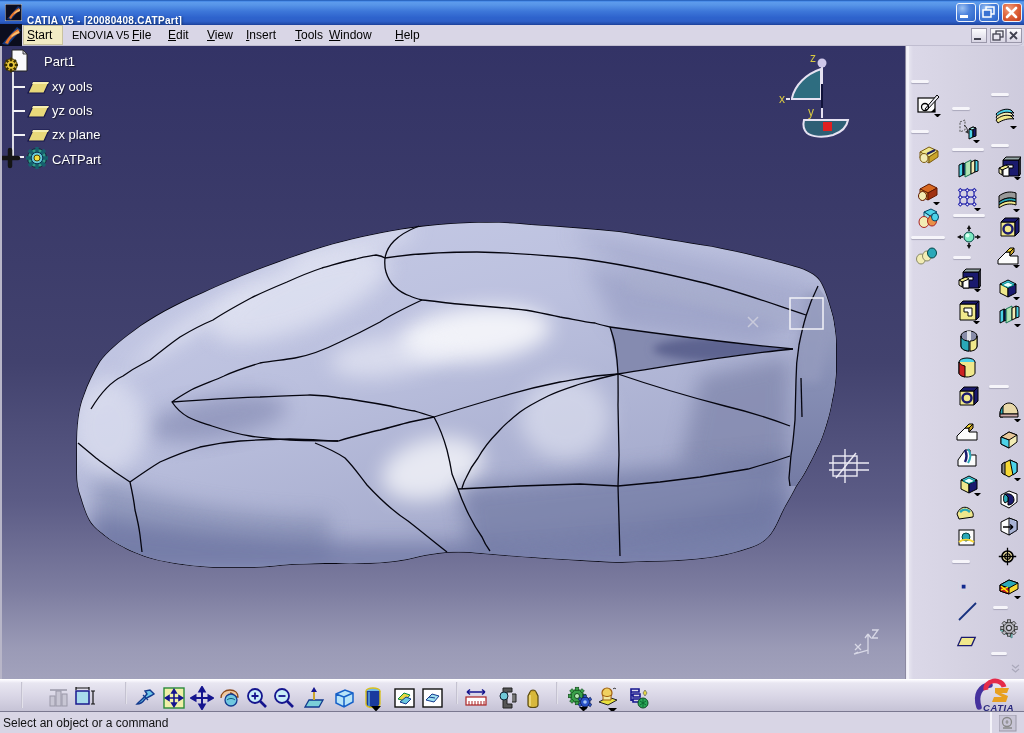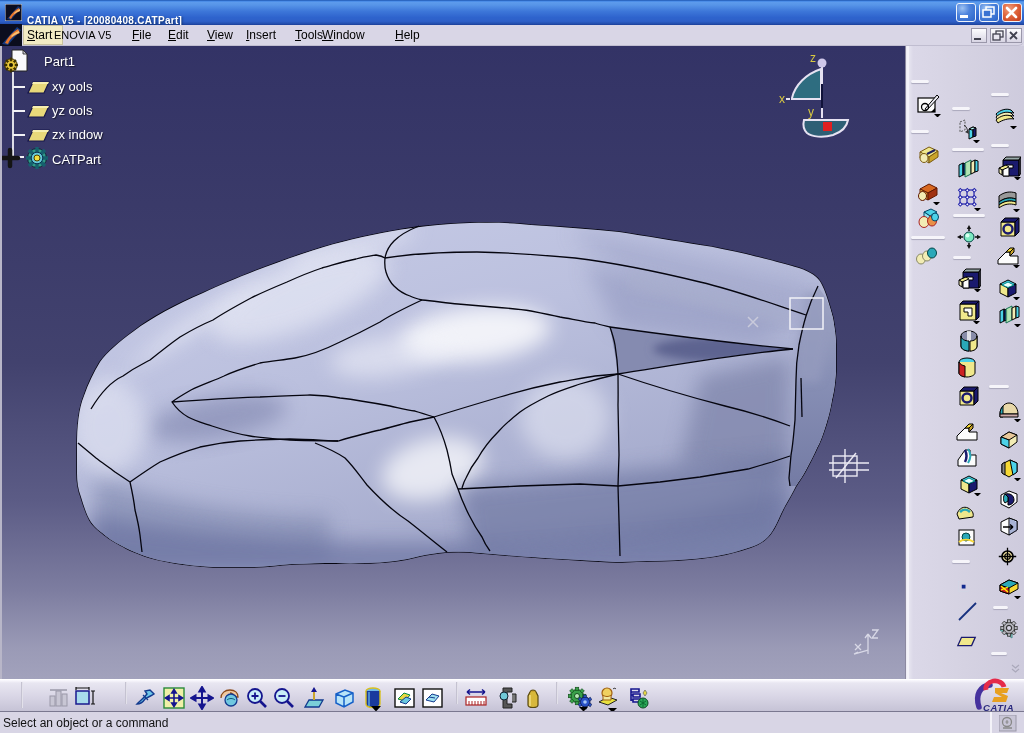--- a/index.html
+++ b/index.html
@@ -62,27 +62,27 @@
 </div>
 <div id="menubar" class="abs">
 <svg class="abs" style="left:0px;top:-1px" width="22" height="22">
 <rect x="0" y="0" width="22" height="22" fill="#0b0d1e"></rect>
 <path d="M2,20 L17,3 L21,6 L8,21 Z" fill="#143a82"></path>
 <path d="M5,19 C9,12 13,8 18,5 L20,9 C15,11 10,14 8,20 Z" fill="#e8762a"></path>
 <path d="M11,12 C14,9 16,8 19,7 L19,9 C16,10 13,12 12,13 Z" fill="#f7c173"></path>
 </svg>
 <div class="abs" style="left:23px;top:0px;width:40px;height:20px;background:#f2ebc4;border:1px solid #c9c2a0"></div>
 <div class="abs menuitem" style="left:27px"><u>S</u>tart</div>
-<div class="abs menuitem" style="left:54px"><span style="font-size:11px">ENOVIA V5</span></div>
+<div class="abs menuitem" style="left:72px"><span style="font-size:11px">ENOVIA V5</span></div>
 <div class="abs menuitem" style="left:132px"><u>F</u>ile</div>
 <div class="abs menuitem" style="left:168px"><u>E</u>dit</div>
 <div class="abs menuitem" style="left:207px"><u>V</u>iew</div>
 <div class="abs menuitem" style="left:246px"><u>I</u>nsert</div>
 <div class="abs menuitem" style="left:295px"><u>T</u>ools</div>
-<div class="abs menuitem" style="left:322px"><u>W</u>indow</div>
+<div class="abs menuitem" style="left:329px"><u>W</u>indow</div>
 <div class="abs menuitem" style="left:395px"><u>H</u>elp</div>
 <div class="abs mdibtn" style="left:971px"><svg width="14" height="13">
           <rect x="2" y="9" width="7" height="2" fill="#41414f"></rect>
         </svg></div>
 <div class="abs mdibtn" style="left:990px"><svg width="14" height="13">
           <rect x="5" y="2" width="7" height="6" fill="none" stroke="#41414f" stroke-width="1.3"></rect>
           <rect x="2" y="5" width="7" height="6" fill="#e8e6f0" stroke="#41414f" stroke-width="1.3"></rect>
         </svg></div>
 <div class="abs mdibtn" style="left:1006px"><svg width="14" height="13">
           <path d="M3,3 L10,10 M10,3 L3,10" stroke="#41414f" stroke-width="1.8"></path>
@@ -211,21 +211,21 @@
 <div class="abs treelabel" style="left:50px;top:33px">xy ools</div>
 <svg class="abs" style="left:25px;top:58px" width="23" height="15">
 <path d="M 6,2 L 22,2 L 17,13 L 1,13 Z" fill="#e8d87a" stroke="#16164a" stroke-width="1.2"></path>
 <path d="M 6,2 L 22,2 L 21,4 L 5,4 Z" fill="#f6eeb0"></path>
 </svg>
 <div class="abs treelabel" style="left:50px;top:57px">yz ools</div>
 <svg class="abs" style="left:25px;top:82px" width="23" height="15">
 <path d="M 6,2 L 22,2 L 17,13 L 1,13 Z" fill="#e8d87a" stroke="#16164a" stroke-width="1.2"></path>
 <path d="M 6,2 L 22,2 L 21,4 L 5,4 Z" fill="#f6eeb0"></path>
 </svg>
-<div class="abs treelabel" style="left:50px;top:81px">zx indow</div>
+<div class="abs treelabel" style="left:50px;top:81px">zx plane</div>
 <svg class="abs" style="left:0px;top:101px" width="50" height="24">
 <g>
 <path d="M 8,3 L 8,19 M 0,11 L 16,11" stroke="#141414" stroke-width="4.5" stroke-linecap="round"></path>
 </g>
 <g transform="translate(24,0)">
 <circle cx="11" cy="11" r="9.5" fill="#2f9b88" stroke="#123" stroke-width="1"></circle>
 <path d="M 11,0 L 11,22 M 0,11 L 22,11 M 3,3 L 19,19 M 19,3 L 3,19" stroke="#16606e" stroke-width="3.4"></path>
 <circle cx="11" cy="11" r="5.8" fill="#64c8d8" stroke="#0a3050" stroke-width="1"></circle>
 <circle cx="11" cy="11" r="3" fill="#f0e040" stroke="#504000" stroke-width="1"></circle>
 </g>

